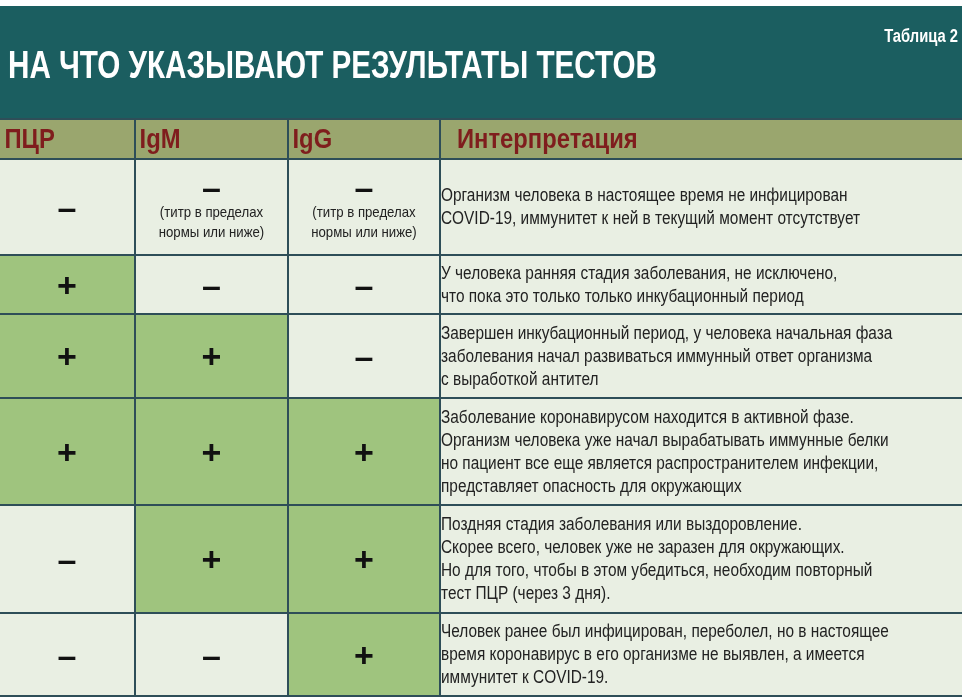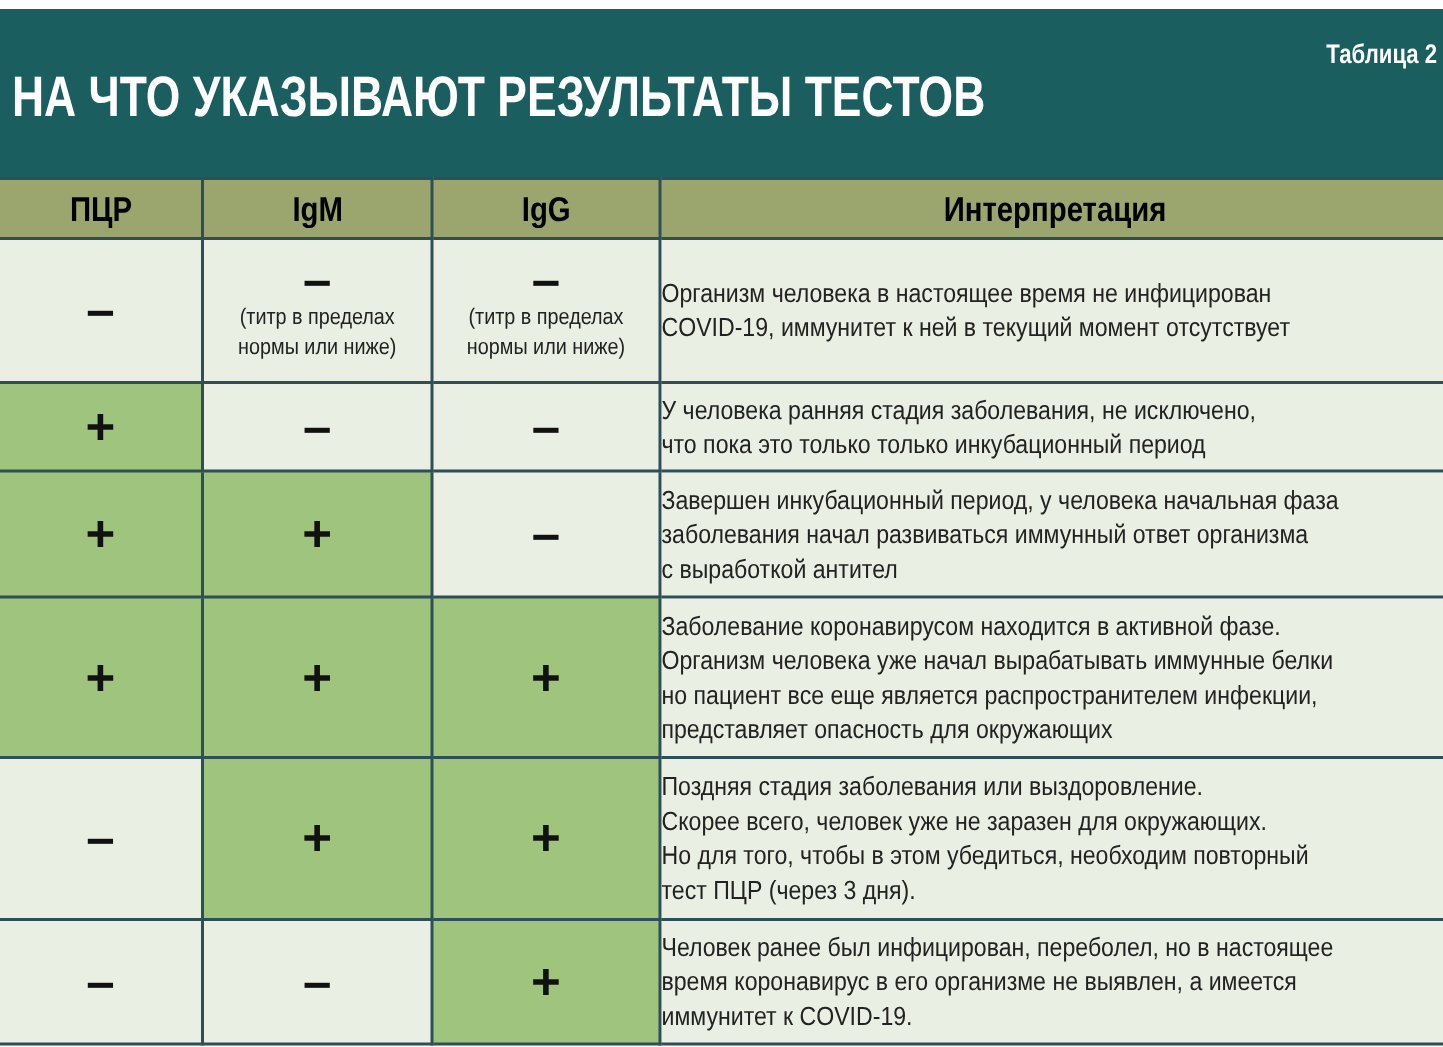--- a/index.html
+++ b/index.html
@@ -38,25 +38,25 @@
     border-collapse: collapse;
     table-layout: fixed;
   }
   table.results th, table.results td {
     border: 2px solid #2e4e58;
     padding: 0;
   }
   table.results tr > :first-child { border-left: none; }
   table.results th {
     background: #9aa66e;
-    color: #000000;
+    color: #7f1d1d;
     font-weight: bold;
-    font-size: 23px;
+    font-size: 28px;
     height: 38px;
-    text-align: center;
+    text-align: left;
   }
   th .hlabel { display: inline-block; transform: scaleX(0.85); }
   td.sym {
     text-align: center; vertical-align: middle;
     font-weight: bold; font-size: 34px; color: #111;
   }
   td.pos { background: #9fc47e; }
   td.neg { background: #e9efe3; }
   td.interp {
     background: #e9efe3;

